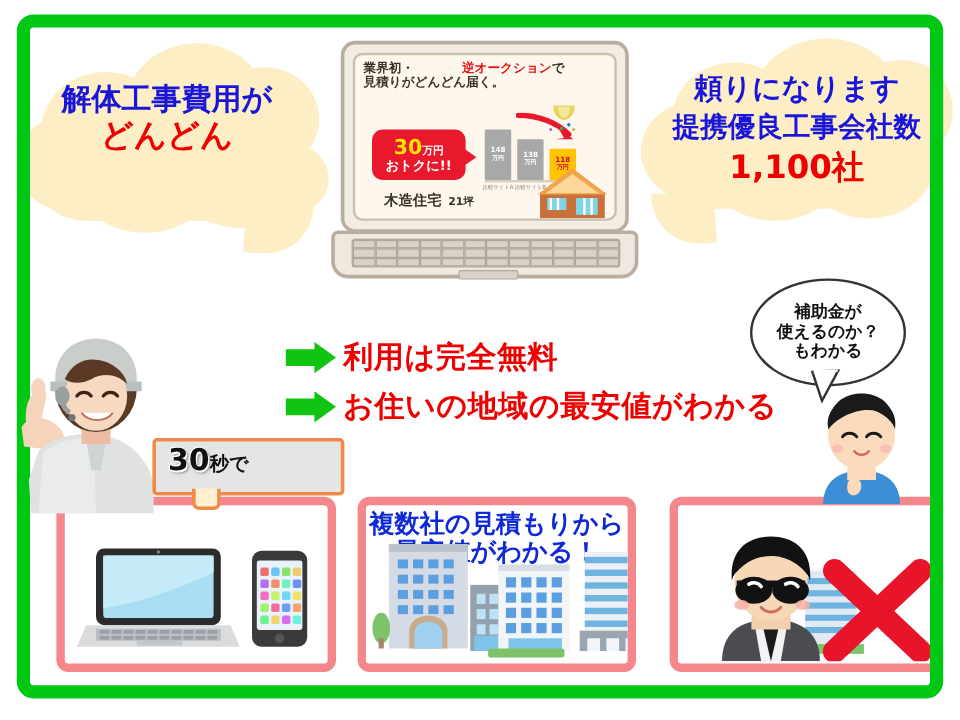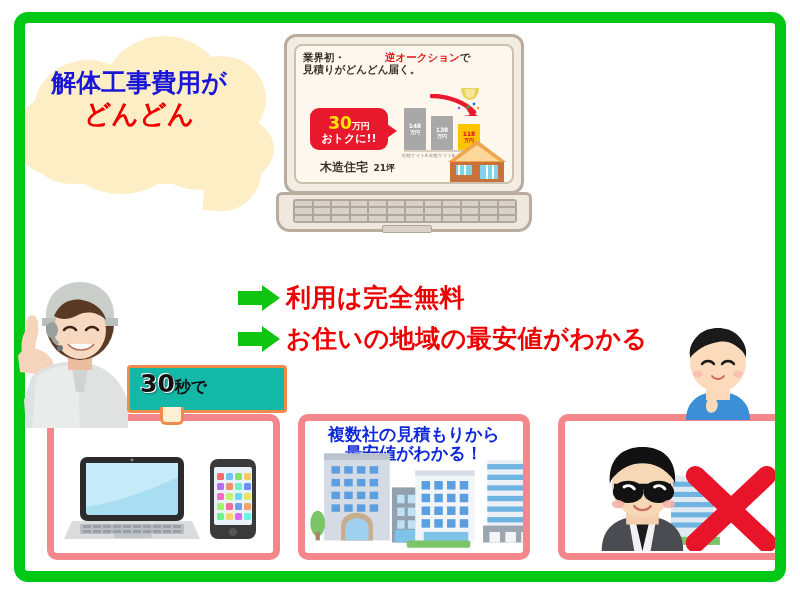--- a/index.html
+++ b/index.html
@@ -119,41 +119,41 @@
     font-weight:bold;font-size:14px;color:#111;white-space:nowrap;}
 
   
   #woman{position:absolute;left:10px;top:268px;width:135px;height:160px;z-index:7;}
 
   
   #boy{position:absolute;left:672px;top:320px;width:92px;height:100px;z-index:7;}
 
   
   #callout{position:absolute;left:127px;top:365px;width:160px;height:48px;z-index:9;
-    background:#14b8a6;border:3px solid #f08a4b;border-radius:4px;box-sizing:border-box;}
+    background:#e5e5e5;border:3px solid #f08a4b;border-radius:4px;box-sizing:border-box;}
   #callout:after{content:"";position:absolute;left:30px;bottom:-15px;width:18px;height:15px;
     background:#fdf0d0;border-left:3px solid #f08a4b;border-right:3px solid #f08a4b;
     border-bottom:3px solid #f08a4b;border-radius:0 0 6px 6px;}
   .co-l1{position:absolute;left:10px;top:1px;white-space:nowrap;}
   .co-l1 b{font-size:25px;font-weight:bold;color:#111;
     text-shadow:1px 1px 0 #fff,-1px -1px 0 #fff,2px 2px 2px rgba(0,0,0,.35);}
   .co-l1 span{font-size:16px;font-weight:bold;color:#111;}
   .co-l2{position:absolute;left:6px;top:26px;font-size:17px;font-weight:bold;color:#111;
     white-space:nowrap;text-shadow:1px 1px 0 #fff,-1px -1px 0 #fff,
       1px -1px 0 #fff,-1px 1px 0 #fff,2px 2px 2px rgba(0,0,0,.3);}
 
   
   .panel{position:absolute;background:#fff;border:7px solid #f4878c;border-radius:10px;
     box-sizing:border-box;overflow:hidden;}
   #panel-left{left:47px;top:414px;width:233px;height:146px;}
   #panel-mid{left:298px;top:414px;width:232px;height:146px;}
   #panel-right{left:558px;top:414px;width:227px;height:146px;}
 
   .p-title{position:absolute;left:0;right:0;top:4px;text-align:center;
-    color:#0f28d8;font-weight:bold;font-size:17px;line-height:1.12;white-space:nowrap;
+    color:#0f28d8;font-weight:bold;font-size:21px;line-height:1.12;white-space:nowrap;
     text-shadow:2px 0 0 #fff,-2px 0 0 #fff,0 2px 0 #fff,0 -2px 0 #fff,
       1.5px 1.5px 0 #fff,-1.5px -1.5px 0 #fff,1.5px -1.5px 0 #fff,-1.5px 1.5px 0 #fff;}
   #panel-right .p-title{font-size:20px;}
 
   .p-art{position:absolute;left:0;right:0;bottom:2px;height:106px;}
 
   
   ::-webkit-scrollbar{display:none;}
 </style>
 </head>
@@ -168,20 +168,33 @@
     <div class="lobe l4"></div>
     <div class="lobe l5"></div>
     <div class="lobe l6"></div>
     <div class="lobe l7"></div>
     <div class="body bd"></div>
     <div class="tail"></div>
     <div class="cloud-text t-blue" style="top:36px;font-size:25px;">解体工事費用が</div>
     <div class="cloud-text t-red" style="top:66px;font-size:27px;">どんどん</div>
   </div>
 
+  <div class="cloud" id="cloud-right">
+    <div class="lobe l1"></div>
+    <div class="lobe l2"></div>
+    <div class="lobe l3"></div>
+    <div class="lobe l4"></div>
+    <div class="lobe l5"></div>
+    <div class="lobe l6"></div>
+    <div class="body bd"></div>
+    <div class="tail"></div>
+    <div class="cloud-text t-blue" style="top:30px;font-size:24px;">頼りになります</div>
+    <div class="cloud-text t-blue" style="top:62px;font-size:23px;">提携優良工事会社数</div>
+    <div class="cloud-text t-red" style="top:94px;font-size:27px;">1,100社</div>
+  </div>
 
   <div id="laptop">
     <div class="lid">
       <div class="screen">
 
         <div class="scr-head">
           <div class="ln" style="font-size:10.5px;">
             <span>業界初・</span><span class="red">逆オークション</span><span>で</span>
           </div>
           <div class="ln" style="font-size:10.5px;">見積りがどんどん届く。</div>
@@ -299,20 +312,32 @@
     <span class="b-text">利用は完全無料</span>
   </div>
 
   <div class="bullet" id="bullet2">
     <svg class="g-arrow" viewBox="0 0 42 26">
       <polygon points="0,6 24,6 24,0 42,13 24,26 24,20 0,20" fill="#12c412"></polygon>
     </svg>
     <span class="b-text">お住いの地域の最安値がわかる</span>
   </div>
 
+  <div id="think">
+    <div class="oval"></div>
+    <svg style="position:absolute;left:48px;top:76px;width:34px;height:34px;" viewBox="0 0 34 34">
+      <path d="M4,2 L26,0 L12,26 Z" fill="#fff" stroke="#333" stroke-width="2"></path>
+      <path d="M5,1 L25,0" stroke="#fff" stroke-width="4"></path>
+    </svg>
+    <div class="think-txt">
+      <span>補助金が</span>
+      <span>使えるのか？</span>
+      <span>もわかる</span>
+    </div>
+  </div>
 
   <svg id="woman" viewBox="0 0 135 160">
 
     <path d="M12,86 C10,72 14,62 20,58 C26,54 30,58 28,66 C26,74 24,80 26,86 Z" fill="#f6d3bb"></path>
     <ellipse cx="22" cy="56" rx="6" ry="9" fill="#f6d3bb"></ellipse>
     <path d="M8,88 C12,80 24,78 34,84 C44,90 46,100 42,108 L10,104 Z" fill="#f6d3bb"></path>
 
     <path d="M22,108 C34,96 56,92 72,94 C96,97 112,112 118,134 L118,160 L16,160 L14,132 Z" fill="#dfe2e0"></path>
     <path d="M26,110 C36,100 54,96 68,98 L70,160 L22,160 Z" fill="#e9ecea"></path>
     <path d="M62,100 L78,100 L74,124 L66,124 Z" fill="#cfd4d2"></path>

